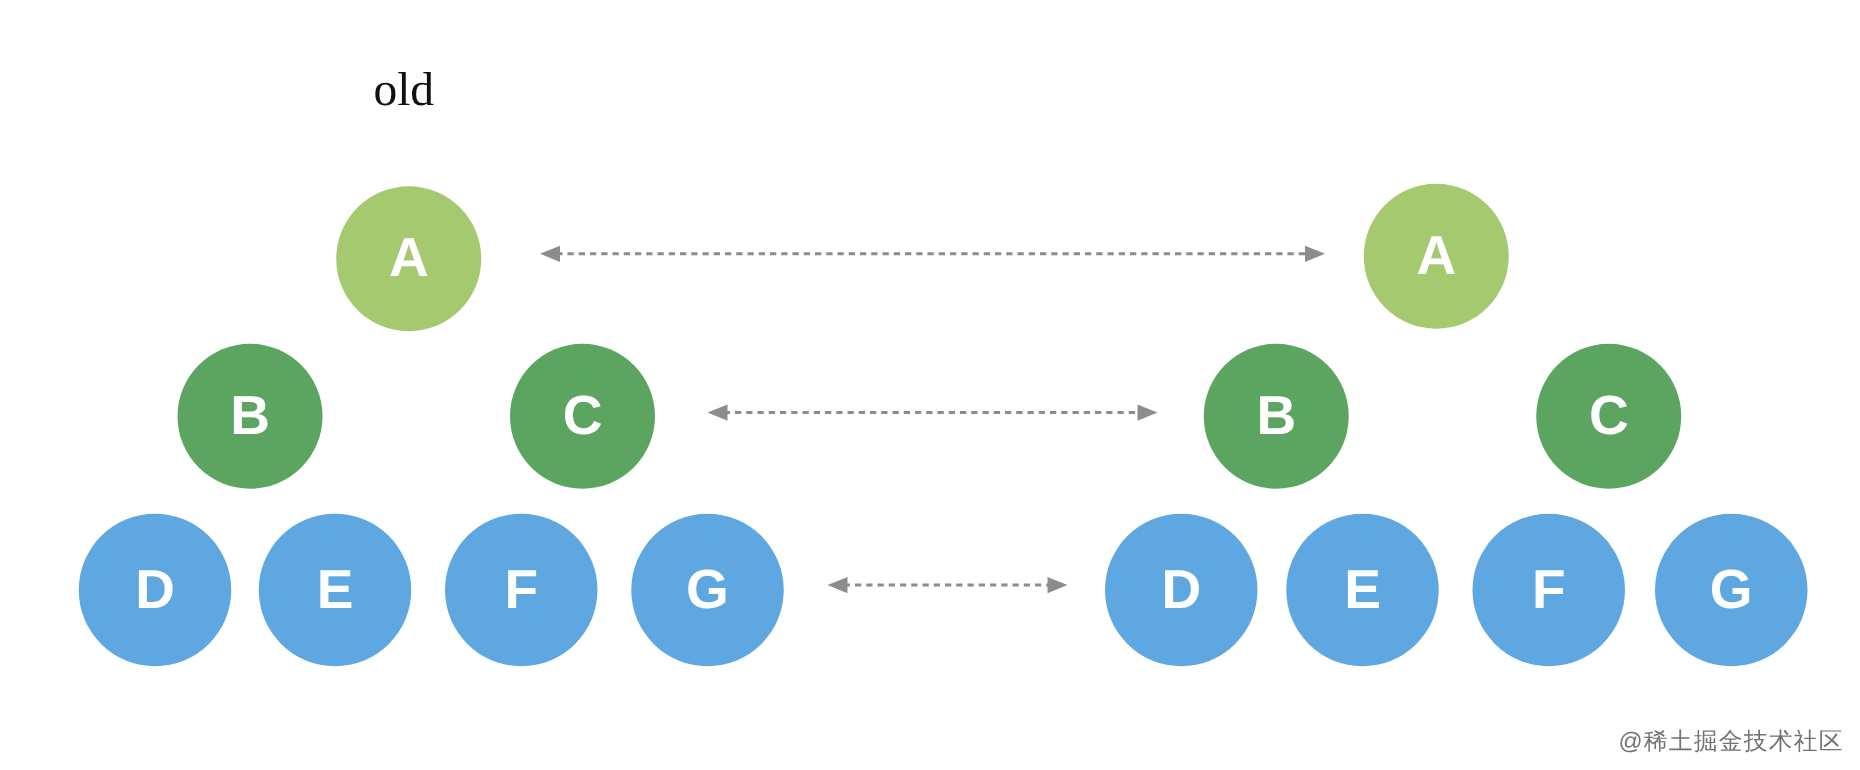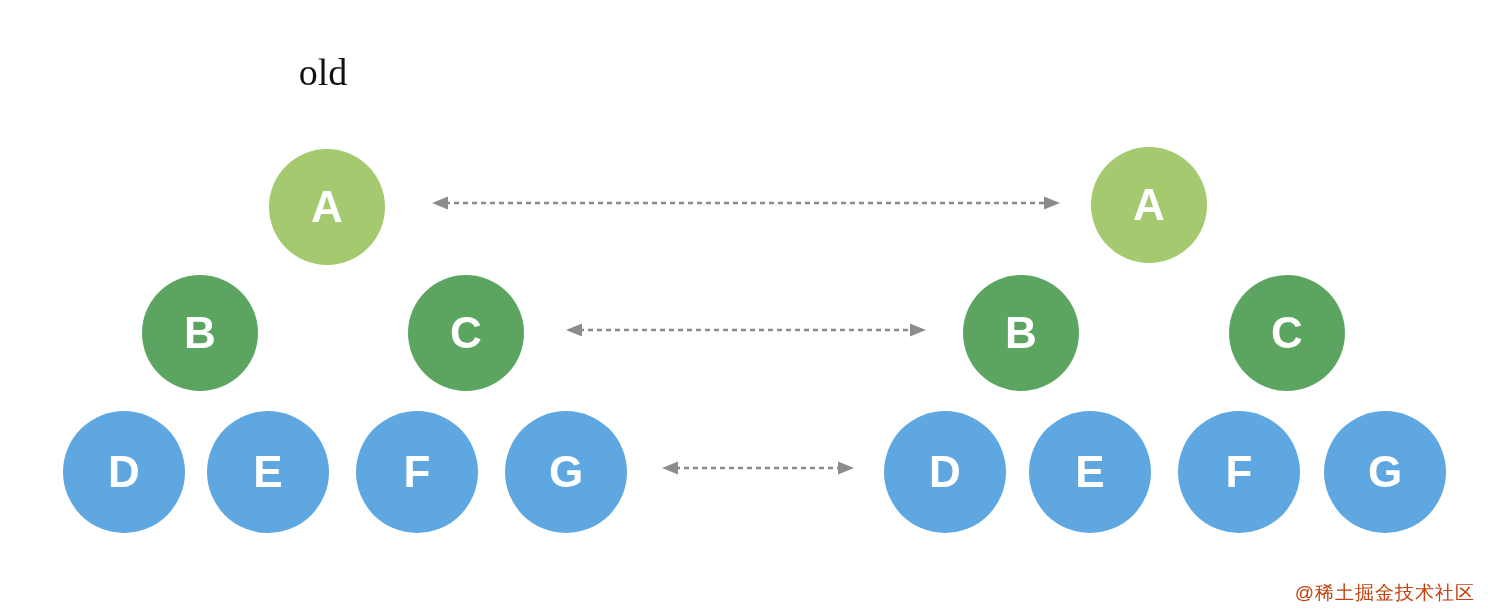--- a/index.html
+++ b/index.html
@@ -61,21 +61,21 @@
   }
   .arrow polygon {
     fill: #8c8c8c;
   }
 
   .watermark {
     position: absolute;
     right: 13px;
     bottom: 10px;
     font-size: 19px;
-    color: #c2410c;
+    color: #737373;
     font-family: "Liberation Sans", "DejaVu Sans", sans-serif;
     letter-spacing: 1px;
   }
 </style>
 </head>
 <body>
 
 <div class="canvas">
 
   <div class="tree-title old">old</div>

